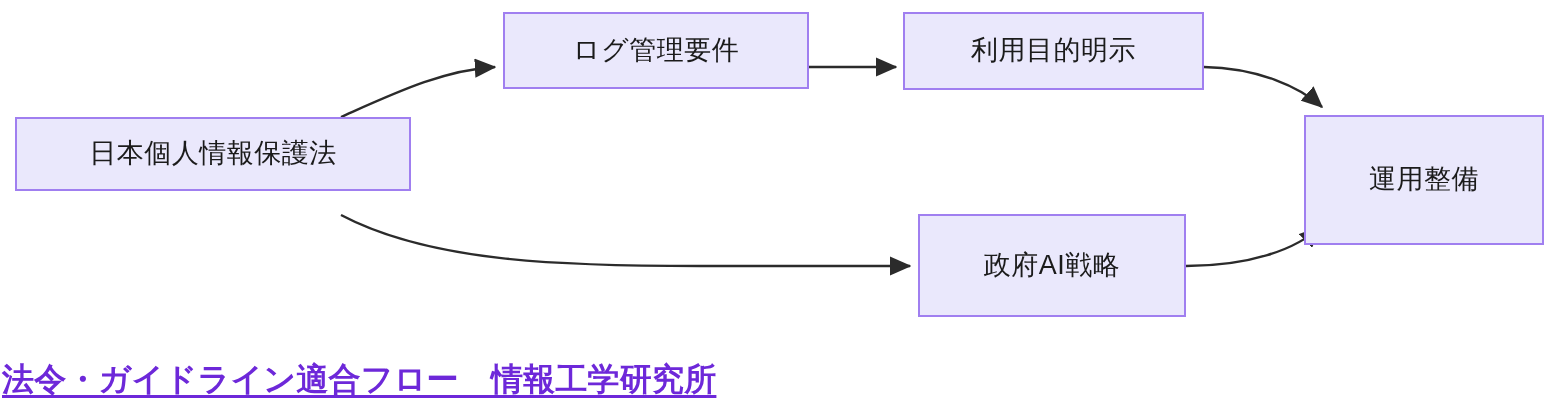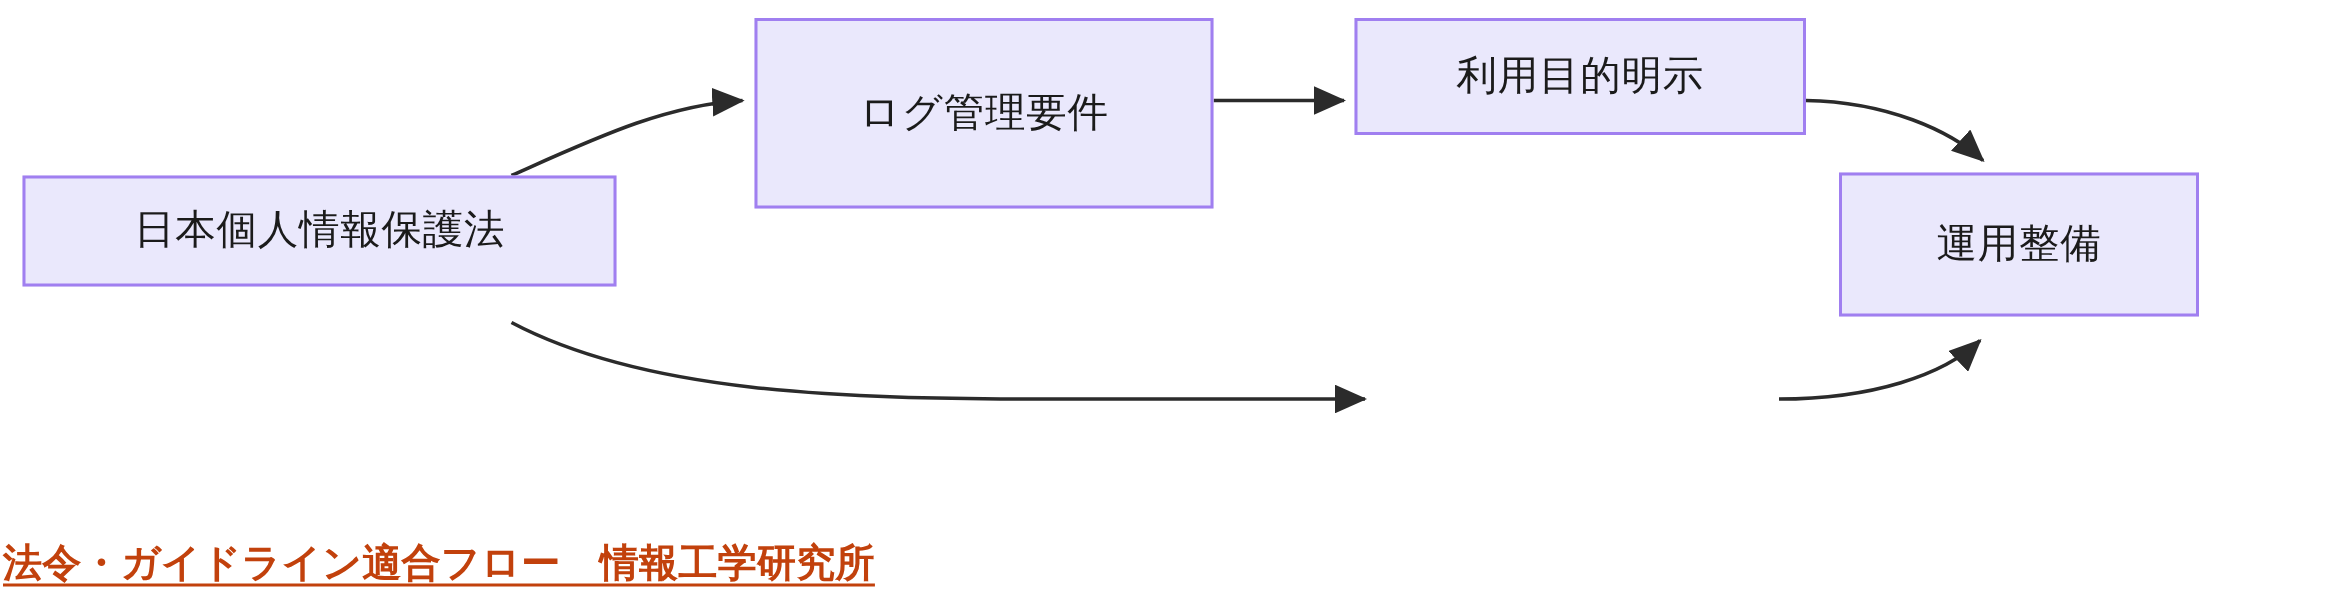--- a/index.html
+++ b/index.html
@@ -49,23 +49,23 @@
   }
 
   .node-label {
     display: block;
   }
 
   #caption {
     position: absolute;
     left: 2px;
     top: 358px;
-    font-size: 26px;
+    font-size: 32px;
     font-weight: bold;
-    color: #c2410c;
+    color: #6d28d9;
     text-decoration: underline;
     text-underline-offset: 5px;
     white-space: pre;
     letter-spacing: 0.2px;
   }
 </style>
 </head>
 <body>
 
 <div id="canvas">
@@ -85,28 +85,31 @@
 
     <path d="M 341,215 C 430,262 560,266 700,266 L 910,266" fill="none" stroke="#2b2b2b" stroke-width="2.4" marker-end="url(#arrowhead)"></path>
 
     <path d="M 1186,266 C 1248,266 1296,250 1320,227" fill="none" stroke="#2b2b2b" stroke-width="2.4" marker-end="url(#arrowhead)"></path>
   </svg>
 
   <div class="node" style="left:15px; top:117px; width:396px; height:74px;">
     <span class="node-label">日本個人情報保護法</span>
   </div>
 
-  <div class="node" style="left:503px; top:12px; width:306px; height:127px;">
+  <div class="node" style="left:503px; top:12px; width:306px; height:77px;">
     <span class="node-label">ログ管理要件</span>
   </div>
 
   <div class="node" style="left:903px; top:12px; width:301px; height:78px;">
     <span class="node-label">利用目的明示</span>
   </div>
 
+  <div class="node" style="left:918px; top:214px; width:268px; height:103px;">
+    <span class="node-label">政府AI戦略</span>
+  </div>
 
-  <div class="node" style="left:1226px; top:115px; width:240px; height:96px;">
+  <div class="node" style="left:1304px; top:115px; width:240px; height:130px;">
     <span class="node-label">運用整備</span>
   </div>
 
   <div id="caption">法令・ガイドライン適合フロー　情報工学研究所</div>
 
 </div>
 
 </body></html>

